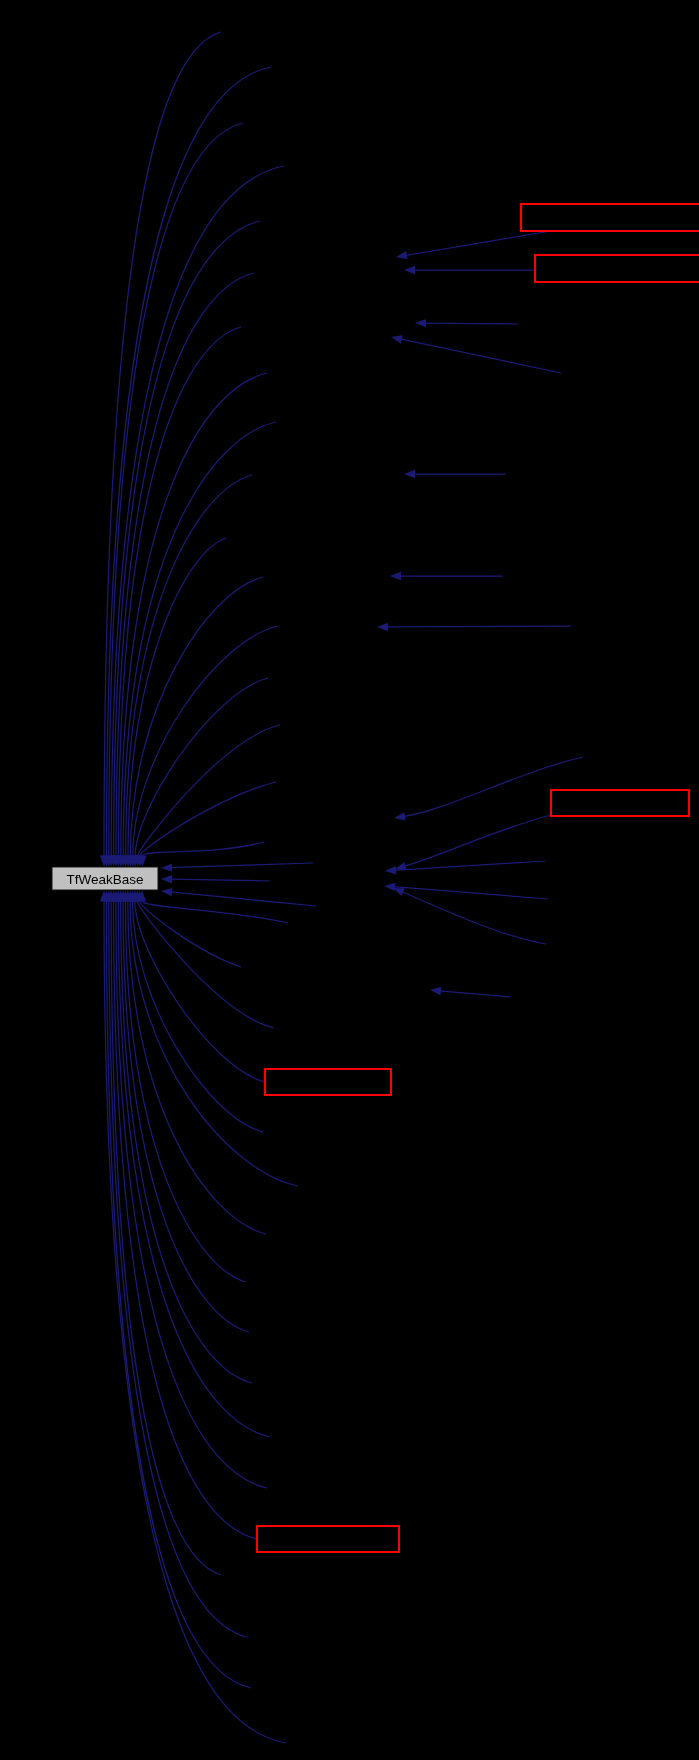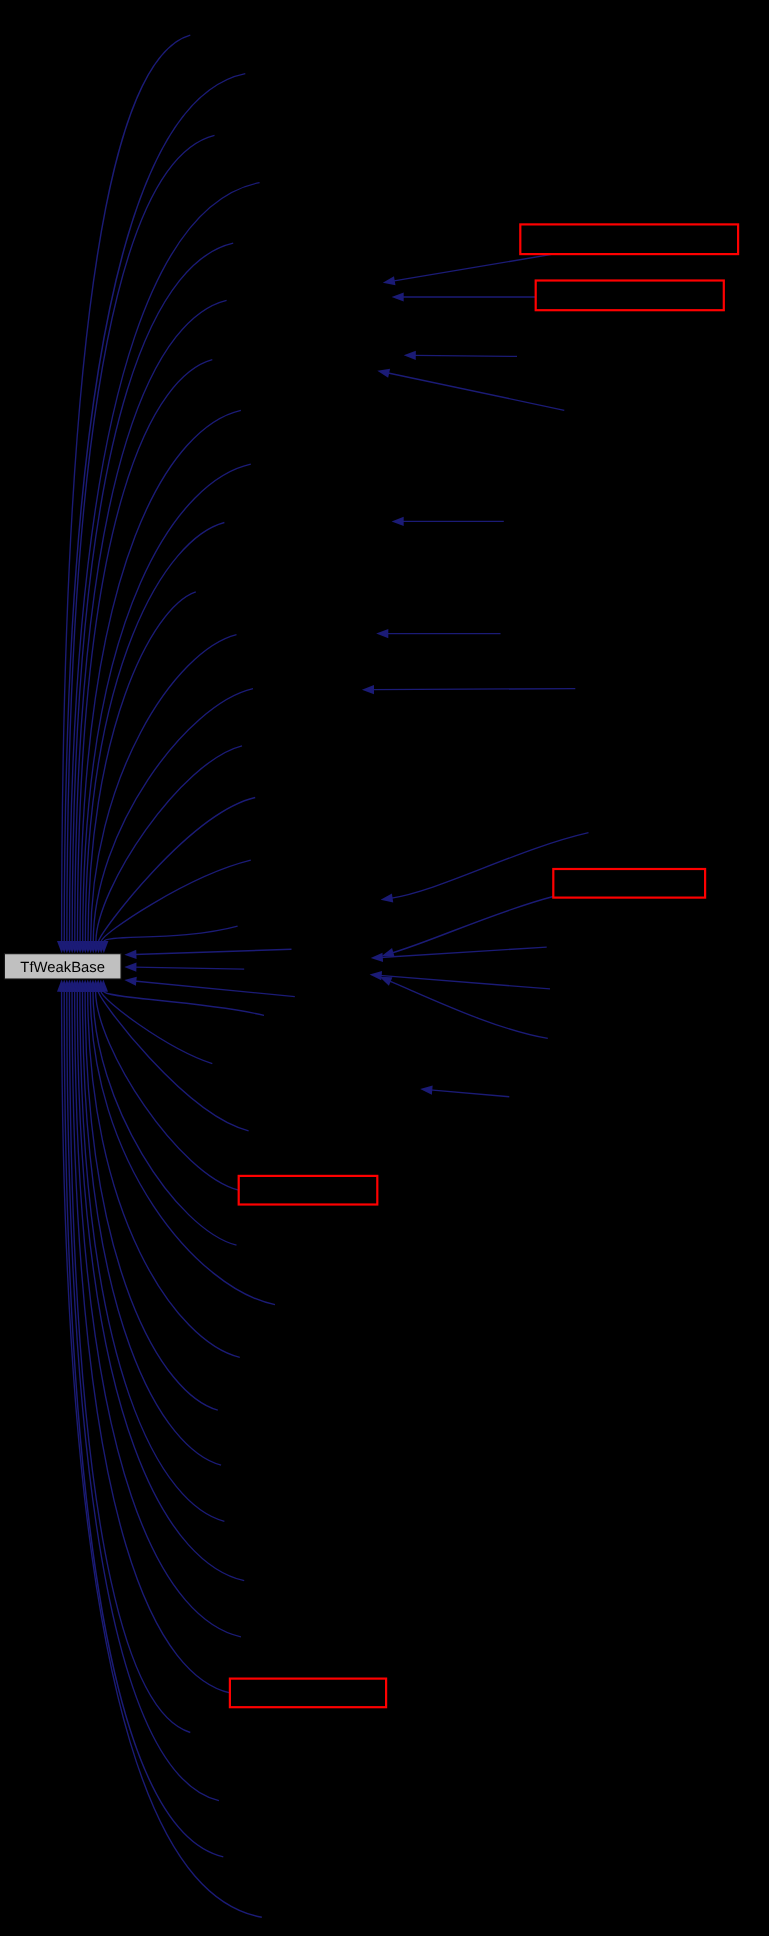--- a/index.html
+++ b/index.html
@@ -2,21 +2,21 @@
 <html><head>
 <meta charset="utf-8">
 <style>
   html, body {
     margin: 0; padding: 0;
     background: #000000;
     width: 699px; height: 1760px;
     overflow: hidden;
     font-family: "Liberation Sans", sans-serif;
   }
-  #stage { position: relative; width: 592px; height: 1760px; }
+  #stage { position: relative; width: 592px; height: 1760px; margin-left: 48px; }
   svg { position: absolute; left: 0; top: 0; display: block; }
   text.node-label {
     font-family: "Liberation Sans", sans-serif;
     font-size: 13.5px;
   }
 </style>
 </head>
 <body>
 
 <div id="stage">

